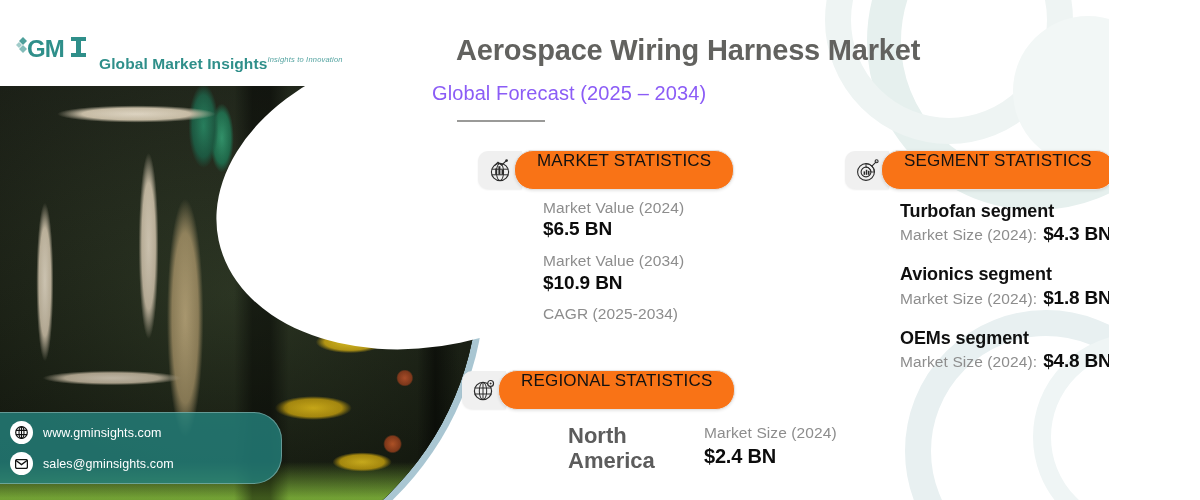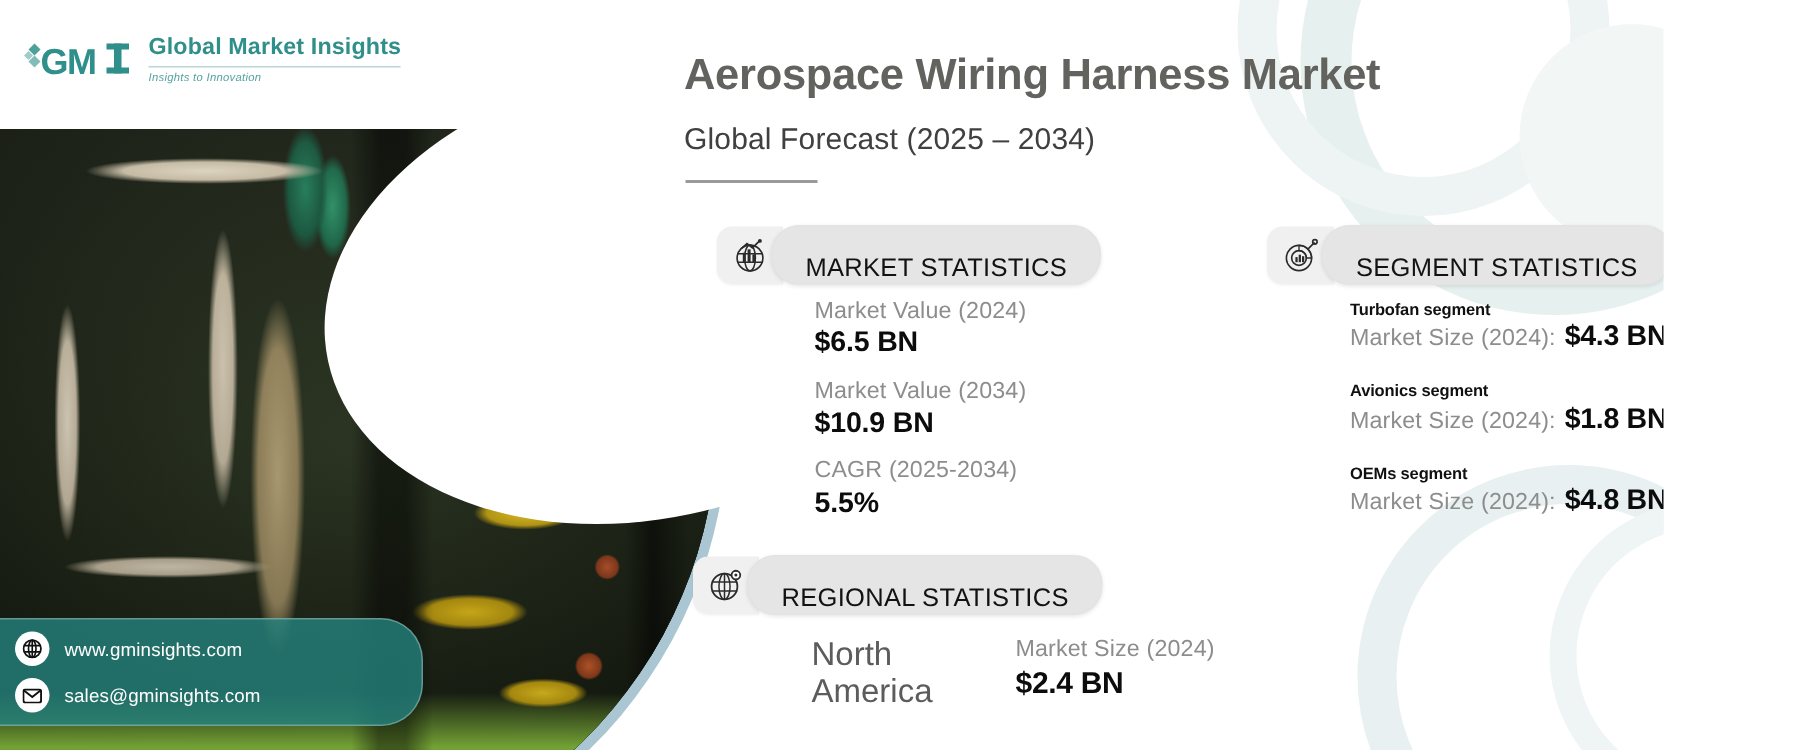--- a/index.html
+++ b/index.html
@@ -124,21 +124,21 @@
 
   
   .logo {
     position: absolute;
     left: 14px; top: 24px;
     display: flex;
     align-items: center;
     gap: 9px;
   }
   .logo-mark { display: block; }
-  .logo-text { display: flex; flex-direction: column; line-height: 1; }
+  .logo-text { display: flex; flex-direction: row; line-height: 1; margin-top: 32px; }
   .logo-name {
     font-size: 15.5px;
     font-weight: 700;
     color: #2f8f8a;
     letter-spacing: .1px;
     white-space: nowrap;
   }
   .logo-rule {
     height: 1px;
     background: #b9d7d5;
@@ -193,23 +193,23 @@
     position: absolute;
     left: 456px; top: 34px;
     font-size: 29px;
     font-weight: 700;
     color: #62625f;
     letter-spacing: -.2px;
     white-space: nowrap;
   }
   .subtitle {
     position: absolute;
-    left: 456px; top: 82px;
+    left: 432px; top: 82px;
     font-size: 20px;
-    color: #404040;
+    color: #8b5cf6;
     letter-spacing: .1px;
     white-space: nowrap;
   }
   .title-rule {
     position: absolute;
     left: 457px; top: 120px;
     width: 88px; height: 2px;
     background: #9a9a98;
   }
 
@@ -227,25 +227,25 @@
     align-items: center;
     justify-content: center;
     margin-right: -8px;
     box-shadow: 0 1px 2px rgba(0,0,0,.07);
   }
   .head-pill {
     position: relative;
     height: 38px;
     padding: 0 22px;
     border-radius: 19px;
-    background: #e5e5e5;
+    background: #f97316;
     border: 1px solid #e3e3e3;
     box-shadow: 0 1px 3px rgba(0,0,0,.10);
     display: flex;
-    align-items: flex-end;
+    align-items: flex-start;
   }
   .head-pill-label {
     font-size: 17px;
     font-weight: 500;
     color: #121212;
     letter-spacing: .2px;
     white-space: nowrap;
   }
 
   
@@ -264,21 +264,21 @@
     color: #0c0c0c;
     letter-spacing: -.1px;
     white-space: nowrap;
     line-height: 1.25;
   }
 
   
   .seg-list { position: absolute; }
   .seg-item { margin-bottom: 18px; }
   .seg-name {
-    font-size: 11px;
+    font-size: 18px;
     font-weight: 700;
     color: #101010;
     letter-spacing: -.1px;
     white-space: nowrap;
     line-height: 1.3;
   }
   .seg-row {
     display: flex;
     align-items: baseline;
     gap: 6px;
@@ -298,24 +298,25 @@
 
   
   .region-body {
     position: absolute;
     display: flex;
     align-items: flex-start;
     gap: 26px;
   }
   .region-name {
     font-size: 22px;
-    font-weight: 400;
+    font-weight: 700;
     color: #5c5c5c;
     line-height: 1.15;
     max-width: 110px;
+    margin-left: 27px;
   }
   .region-meta {
     font-size: 15.5px;
     color: #8d8d8d;
     letter-spacing: .1px;
     white-space: nowrap;
     line-height: 1.3;
   }
   .region-value {
     font-size: 20px;
@@ -412,21 +413,20 @@
     <div class="stat-item">
       <div class="stat-label">Market Value (2024)</div>
       <div class="stat-value">$6.5 BN</div>
     </div>
     <div class="stat-item">
       <div class="stat-label">Market Value (2034)</div>
       <div class="stat-value">$10.9 BN</div>
     </div>
     <div class="stat-item">
       <div class="stat-label">CAGR (2025-2034)</div>
-      <div class="stat-value">5.5%</div>
     </div>
   </div>
 
   <div class="section-head" style="left:845px; top:150px;">
     <span class="head-icon">
       <svg width="26" height="26" viewBox="0 0 26 26">
         <circle cx="12" cy="15" r="8.4" fill="none" stroke="#2b2b2b" stroke-width="1.1"></circle>
         <circle cx="12" cy="15" r="4.9" fill="none" stroke="#2b2b2b" stroke-width="1.1"></circle>
         <path d="M12 6.6 A8.4 8.4 0 0 1 20.4 15 L16.9 15 A4.9 4.9 0 0 0 12 10.1 Z" fill="none" stroke="#2b2b2b" stroke-width=".9"></path>
         <rect x="9.6" y="14.4" width="1.5" height="3.4" fill="#2b2b2b"></rect>

